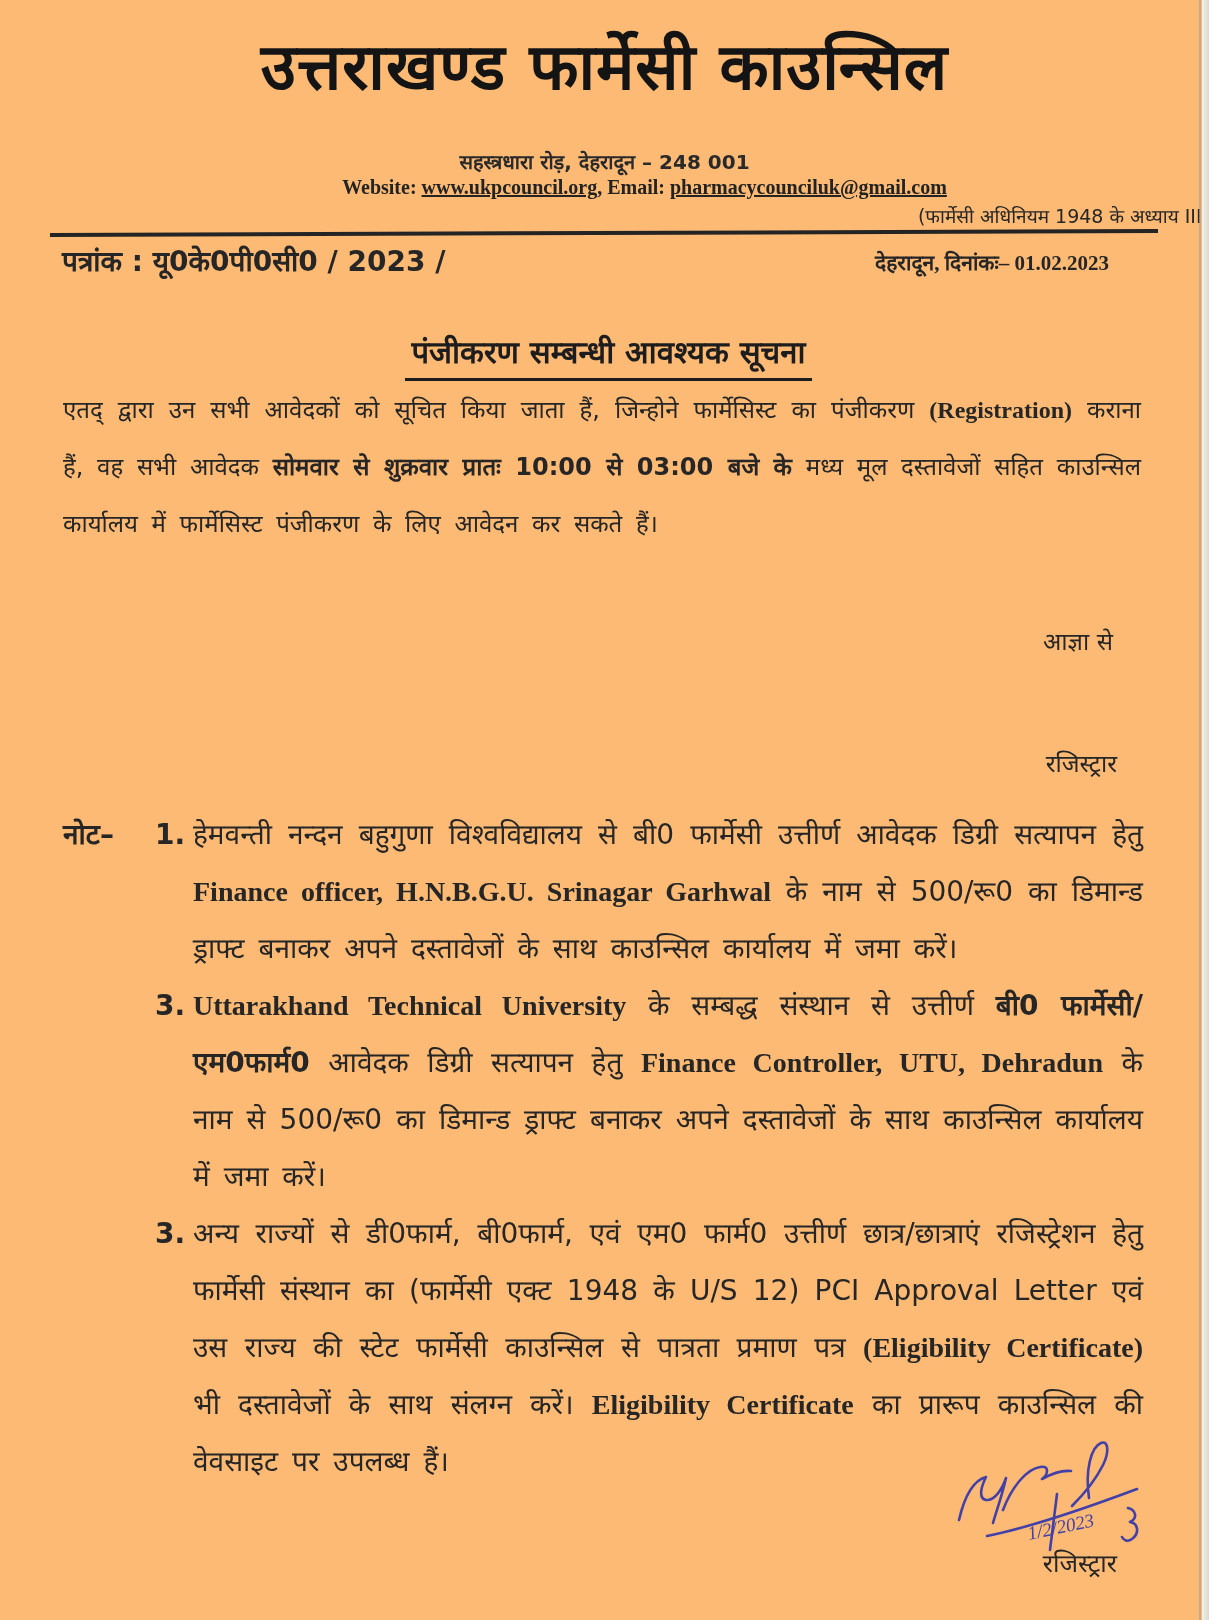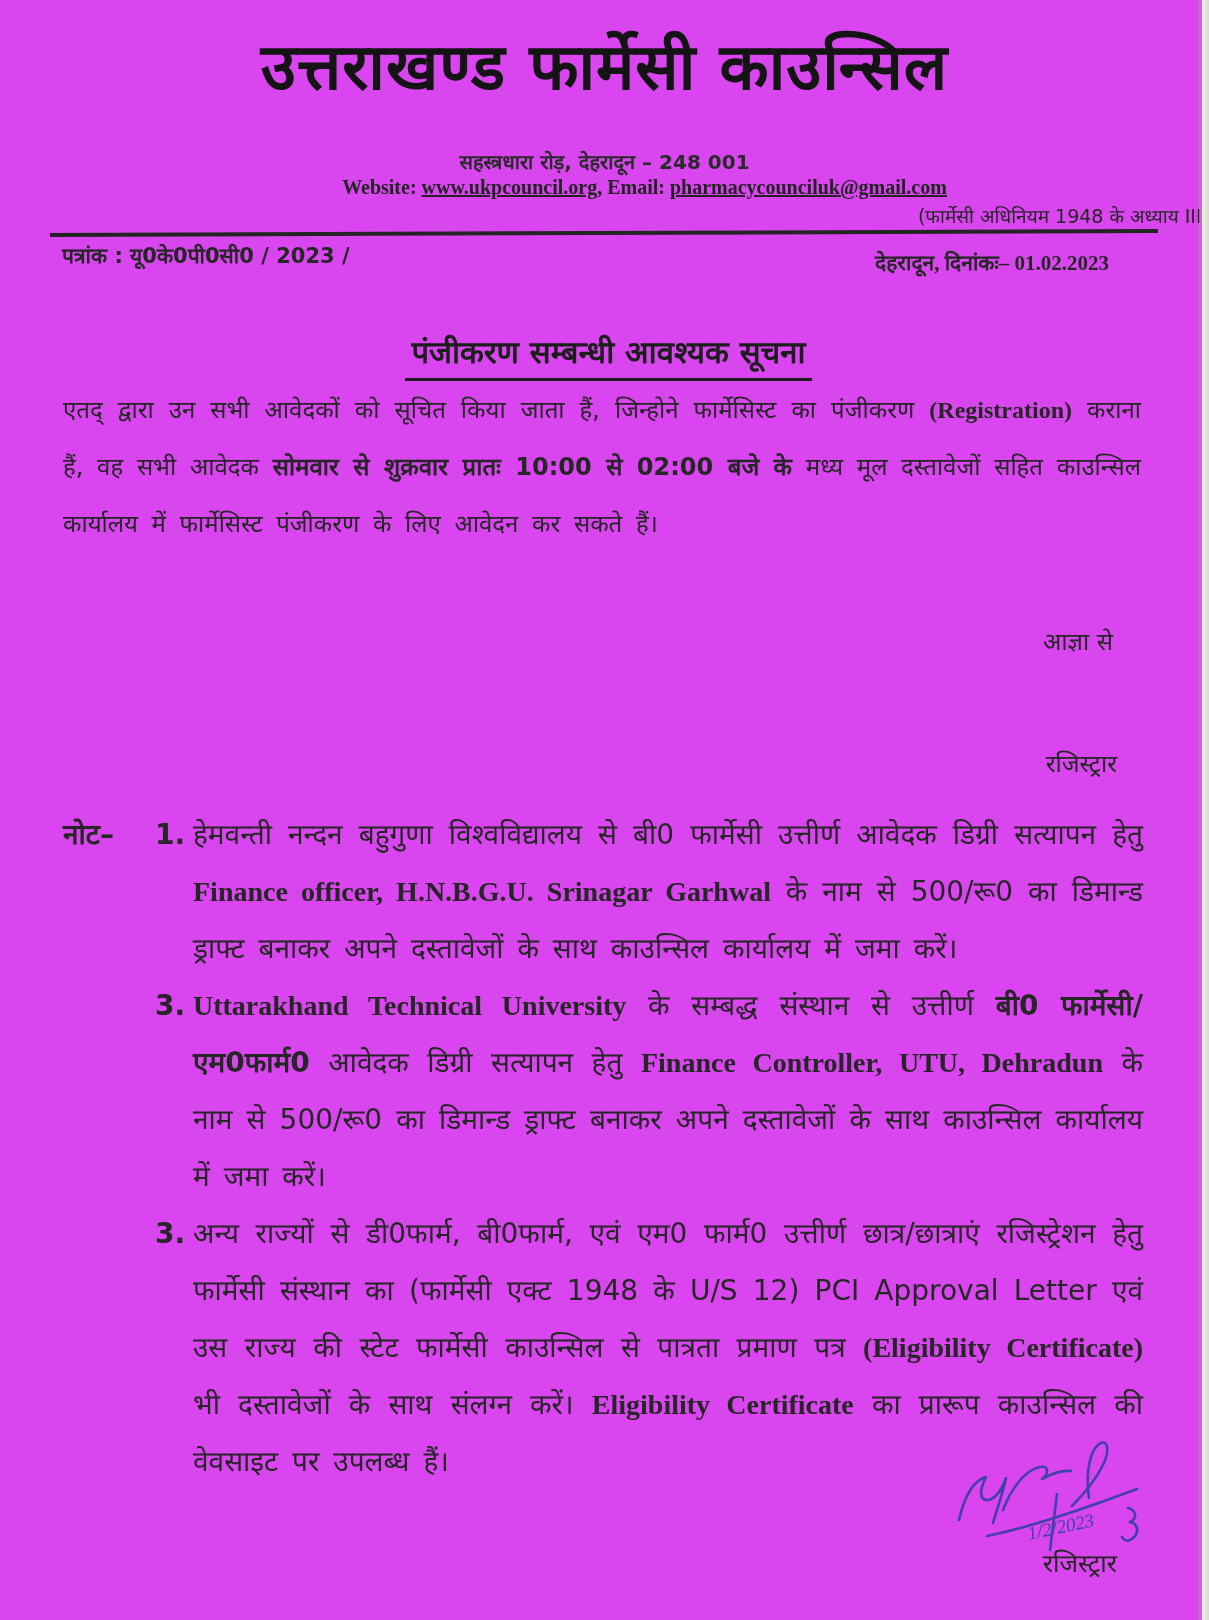--- a/index.html
+++ b/index.html
@@ -1,20 +1,20 @@
 <!DOCTYPE html>
 <html><head>
 <meta charset="utf-8">
 <style>
   html,body{margin:0;padding:0;background:#d8d6d0;}
   .page{
     position:relative;
     width:1209px;height:1620px;
     margin:0 auto;
-    background:#d946ef;
+    background:#fdba74;
     overflow:hidden;
     font-family:"DejaVu Sans","Liberation Sans",sans-serif;
     color:#262626;
   }
   .abs{position:absolute;}
   
   .masthead-title{
     top:24px;left:0;width:100%;
     text-align:center;
     font-size:64px;line-height:86px;font-weight:700;
@@ -24,21 +24,21 @@
   .addr1{top:118px;}
   .addr2{top:148px;}
   .webline{
     top:176px;left:0;width:100%;text-align:center;
     font-size:20px;font-weight:600;
     font-family:"Liberation Serif","DejaVu Serif",serif;color:#232323;margin-left:40px;
   }
   .webline .u{text-decoration:underline;}
   .actline{top:203px;left:0;width:100%;text-align:right;font-size:19px;font-weight:400;}
   .rule{top:231px;left:50px;width:1108px;height:4px;background:#242424;transform:rotate(-0.2deg);}
-  .ref-left{top:241px;left:62px;font-size:21px;font-weight:700;}
+  .ref-left{top:241px;left:62px;font-size:28px;font-weight:700;}
   .ref-right{top:248px;right:100px;font-size:21px;font-weight:700;font-family:Liberation Serif, serif;}
   
   .heading-wrap{top:330px;left:4px;width:100%;text-align:center;}
   .heading-wrap span{
     display:inline-block;font-size:31px;font-weight:700;color:#1d1d1d;
     border-bottom:3px solid #1d1d1d;padding:0 6px 6px 6px;
   }
   .para{
     top:382px;left:63px;width:1078px;
     font-size:24px;line-height:57px;text-align:justify;
@@ -85,21 +85,21 @@
 
   <div class="abs rule"></div>
 
   <div class="abs ref-left">पत्रांक : यू0के0पी0सी0 / 2023 /</div>
   <div class="abs ref-right">देहरादून, दिनांकः– 01.02.2023</div>
 
   <div class="abs heading-wrap">
     <span>पंजीकरण सम्बन्धी आवश्यक सूचना</span>
   </div>
 
-  <div class="abs para"><span>एतद् द्वारा उन सभी आवेदकों को सूचित किया जाता हैं, जिन्होने फार्मेसिस्ट का पंजीकरण </span><span class="b serif">(Registration)</span><span> कराना हैं, वह सभी आवेदक </span><span class="b">सोमवार से शुक्रवार प्रातः 10:00 से 02:00 बजे के</span><span> मध्य मूल दस्तावेजों सहित काउन्सिल कार्यालय में फार्मेसिस्ट पंजीकरण के लिए आवेदन कर सकते हैं।</span></div>
+  <div class="abs para"><span>एतद् द्वारा उन सभी आवेदकों को सूचित किया जाता हैं, जिन्होने फार्मेसिस्ट का पंजीकरण </span><span class="b serif">(Registration)</span><span> कराना हैं, वह सभी आवेदक </span><span class="b">सोमवार से शुक्रवार प्रातः 10:00 से 03:00 बजे के</span><span> मध्य मूल दस्तावेजों सहित काउन्सिल कार्यालय में फार्मेसिस्ट पंजीकरण के लिए आवेदन कर सकते हैं।</span></div>
 
   <div class="abs by-order">आज्ञा से</div>
   <div class="abs registrar-upper">रजिस्ट्रार</div>
 
   <div class="abs notes">
     <div class="notes-label">नोट–</div>
     <div class="notes-items">
       <div class="note-item">
         <span class="note-num">1.</span>
         <span class="note-body"><span>हेमवन्ती नन्दन बहुगुणा विश्वविद्यालय से बी0 फार्मेसी उत्तीर्ण आवेदक डिग्री सत्यापन हेतु </span><span class="b serif">Finance officer, H.N.B.G.U. Srinagar Garhwal</span><span> के नाम से 500/रू0 का डिमान्ड ड्राफ्ट बनाकर अपने दस्तावेजों के साथ काउन्सिल कार्यालय में जमा करें।</span></span>

